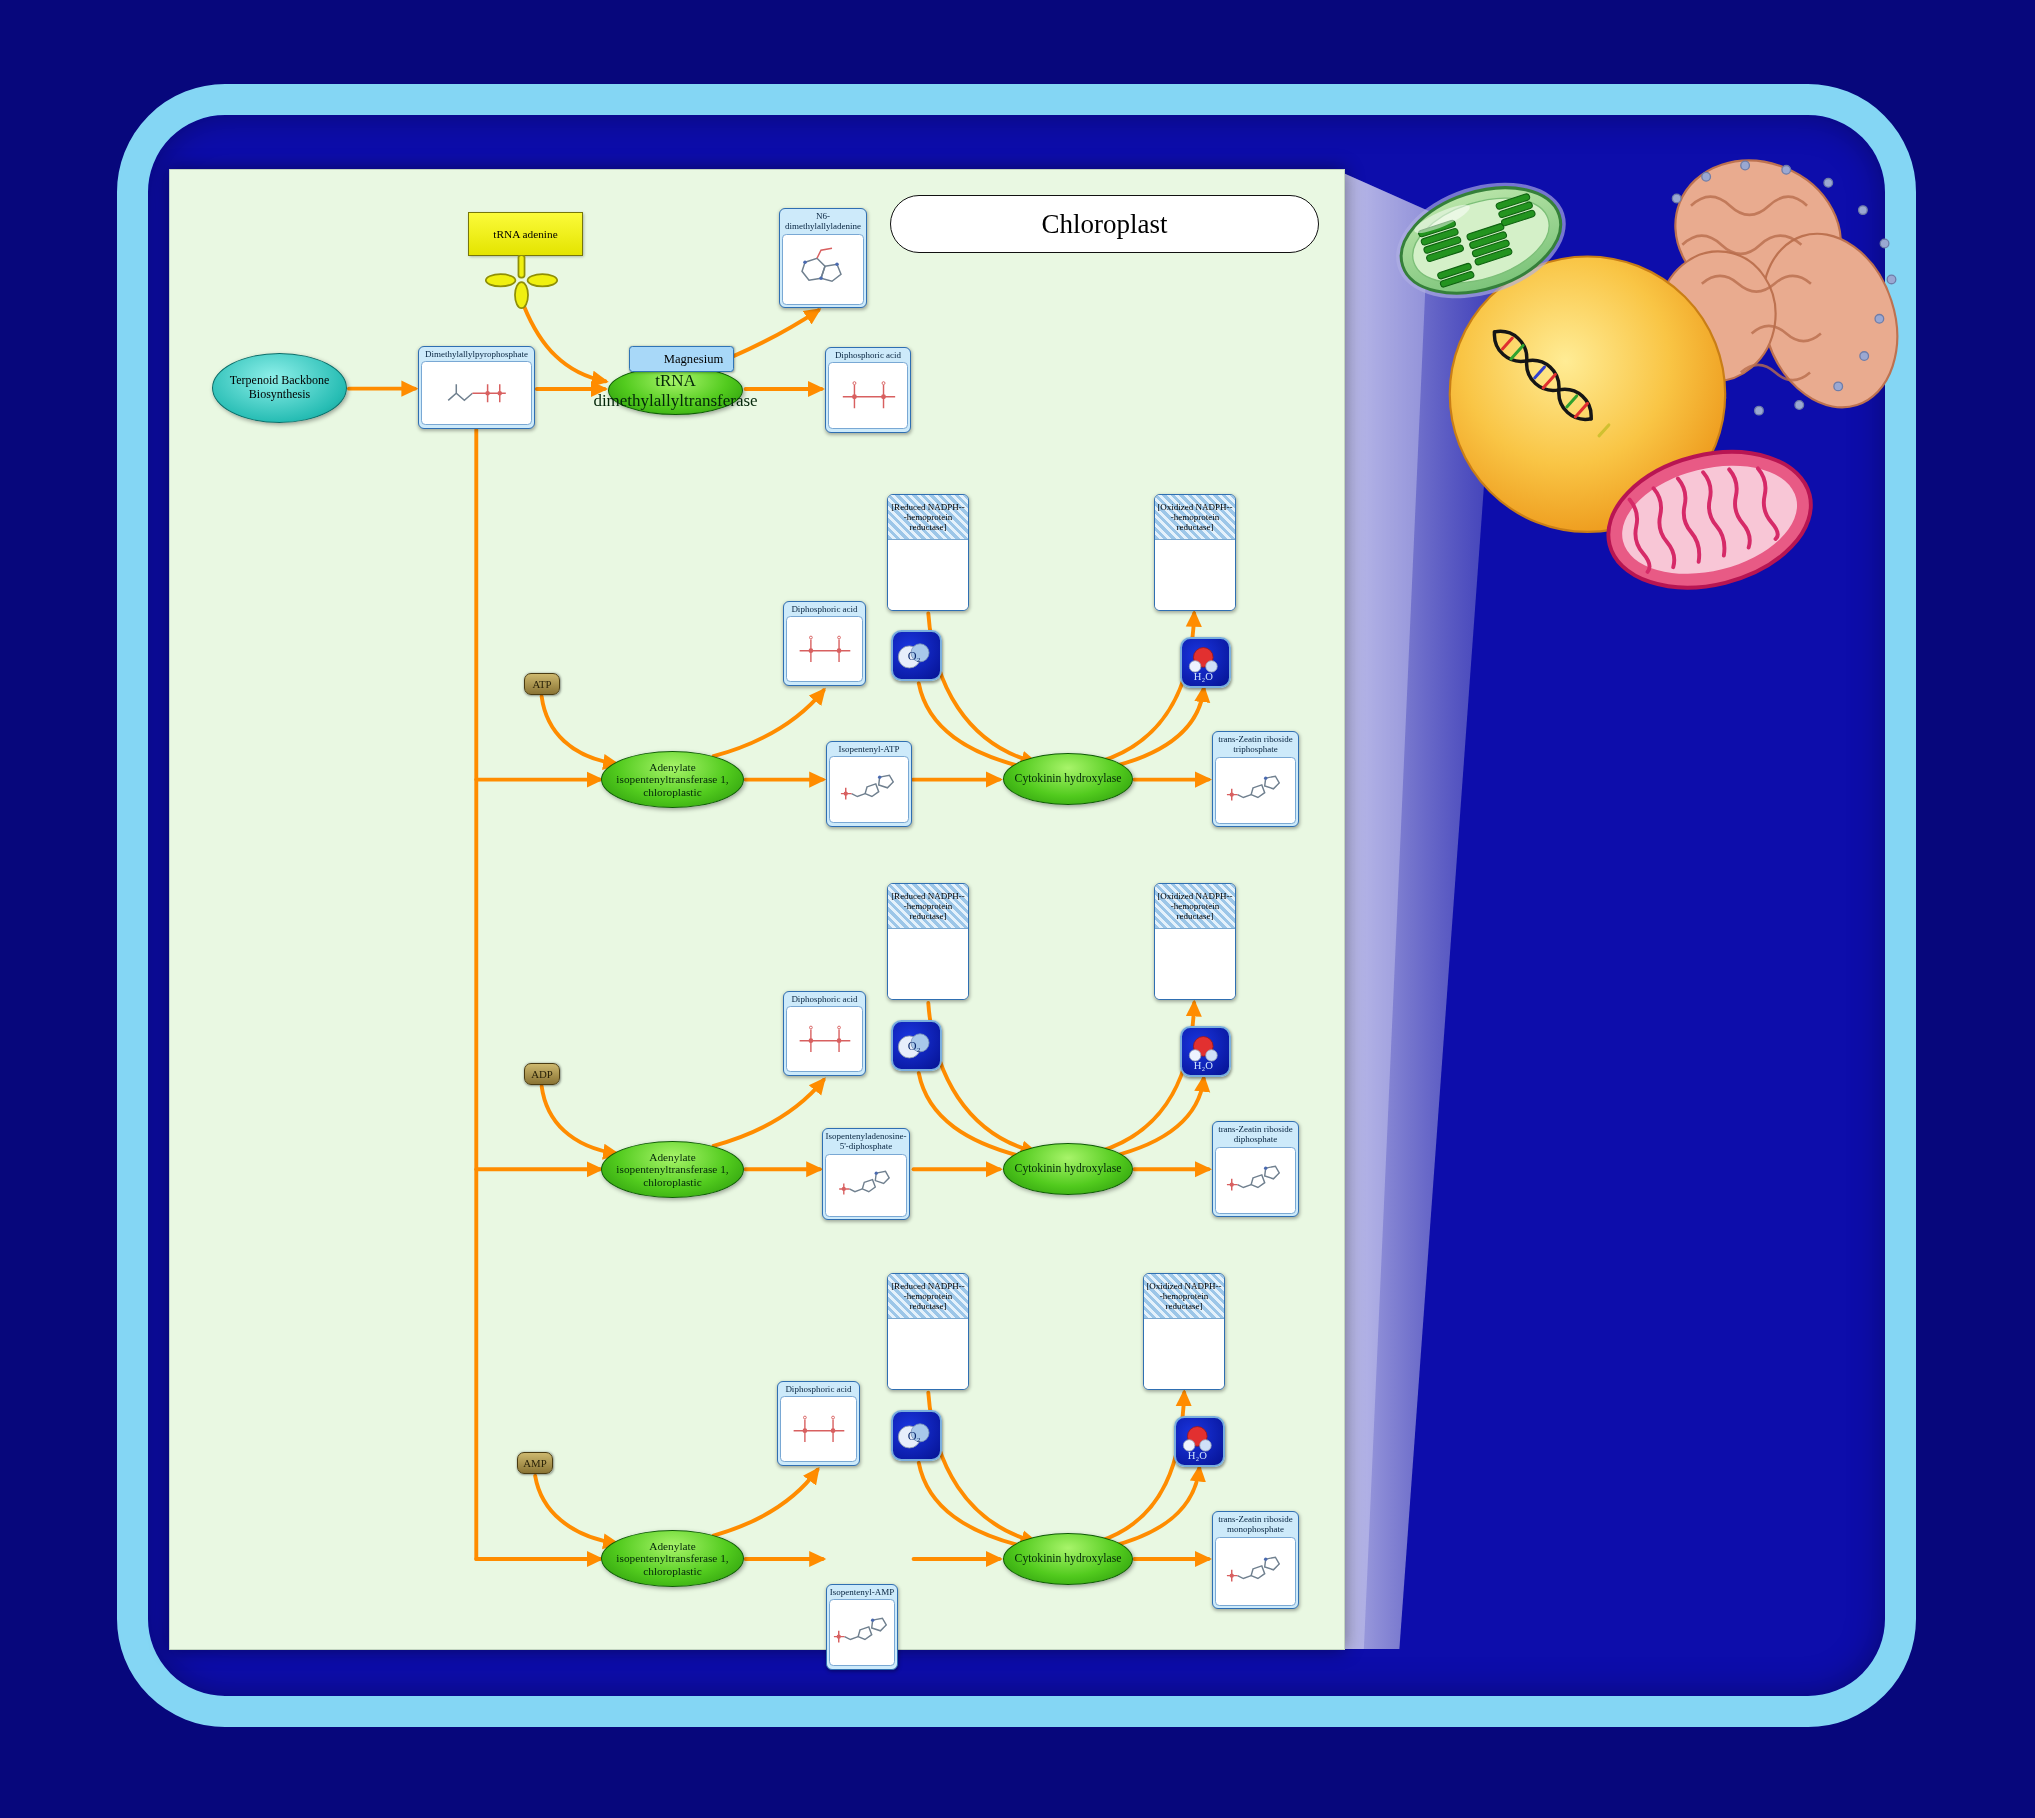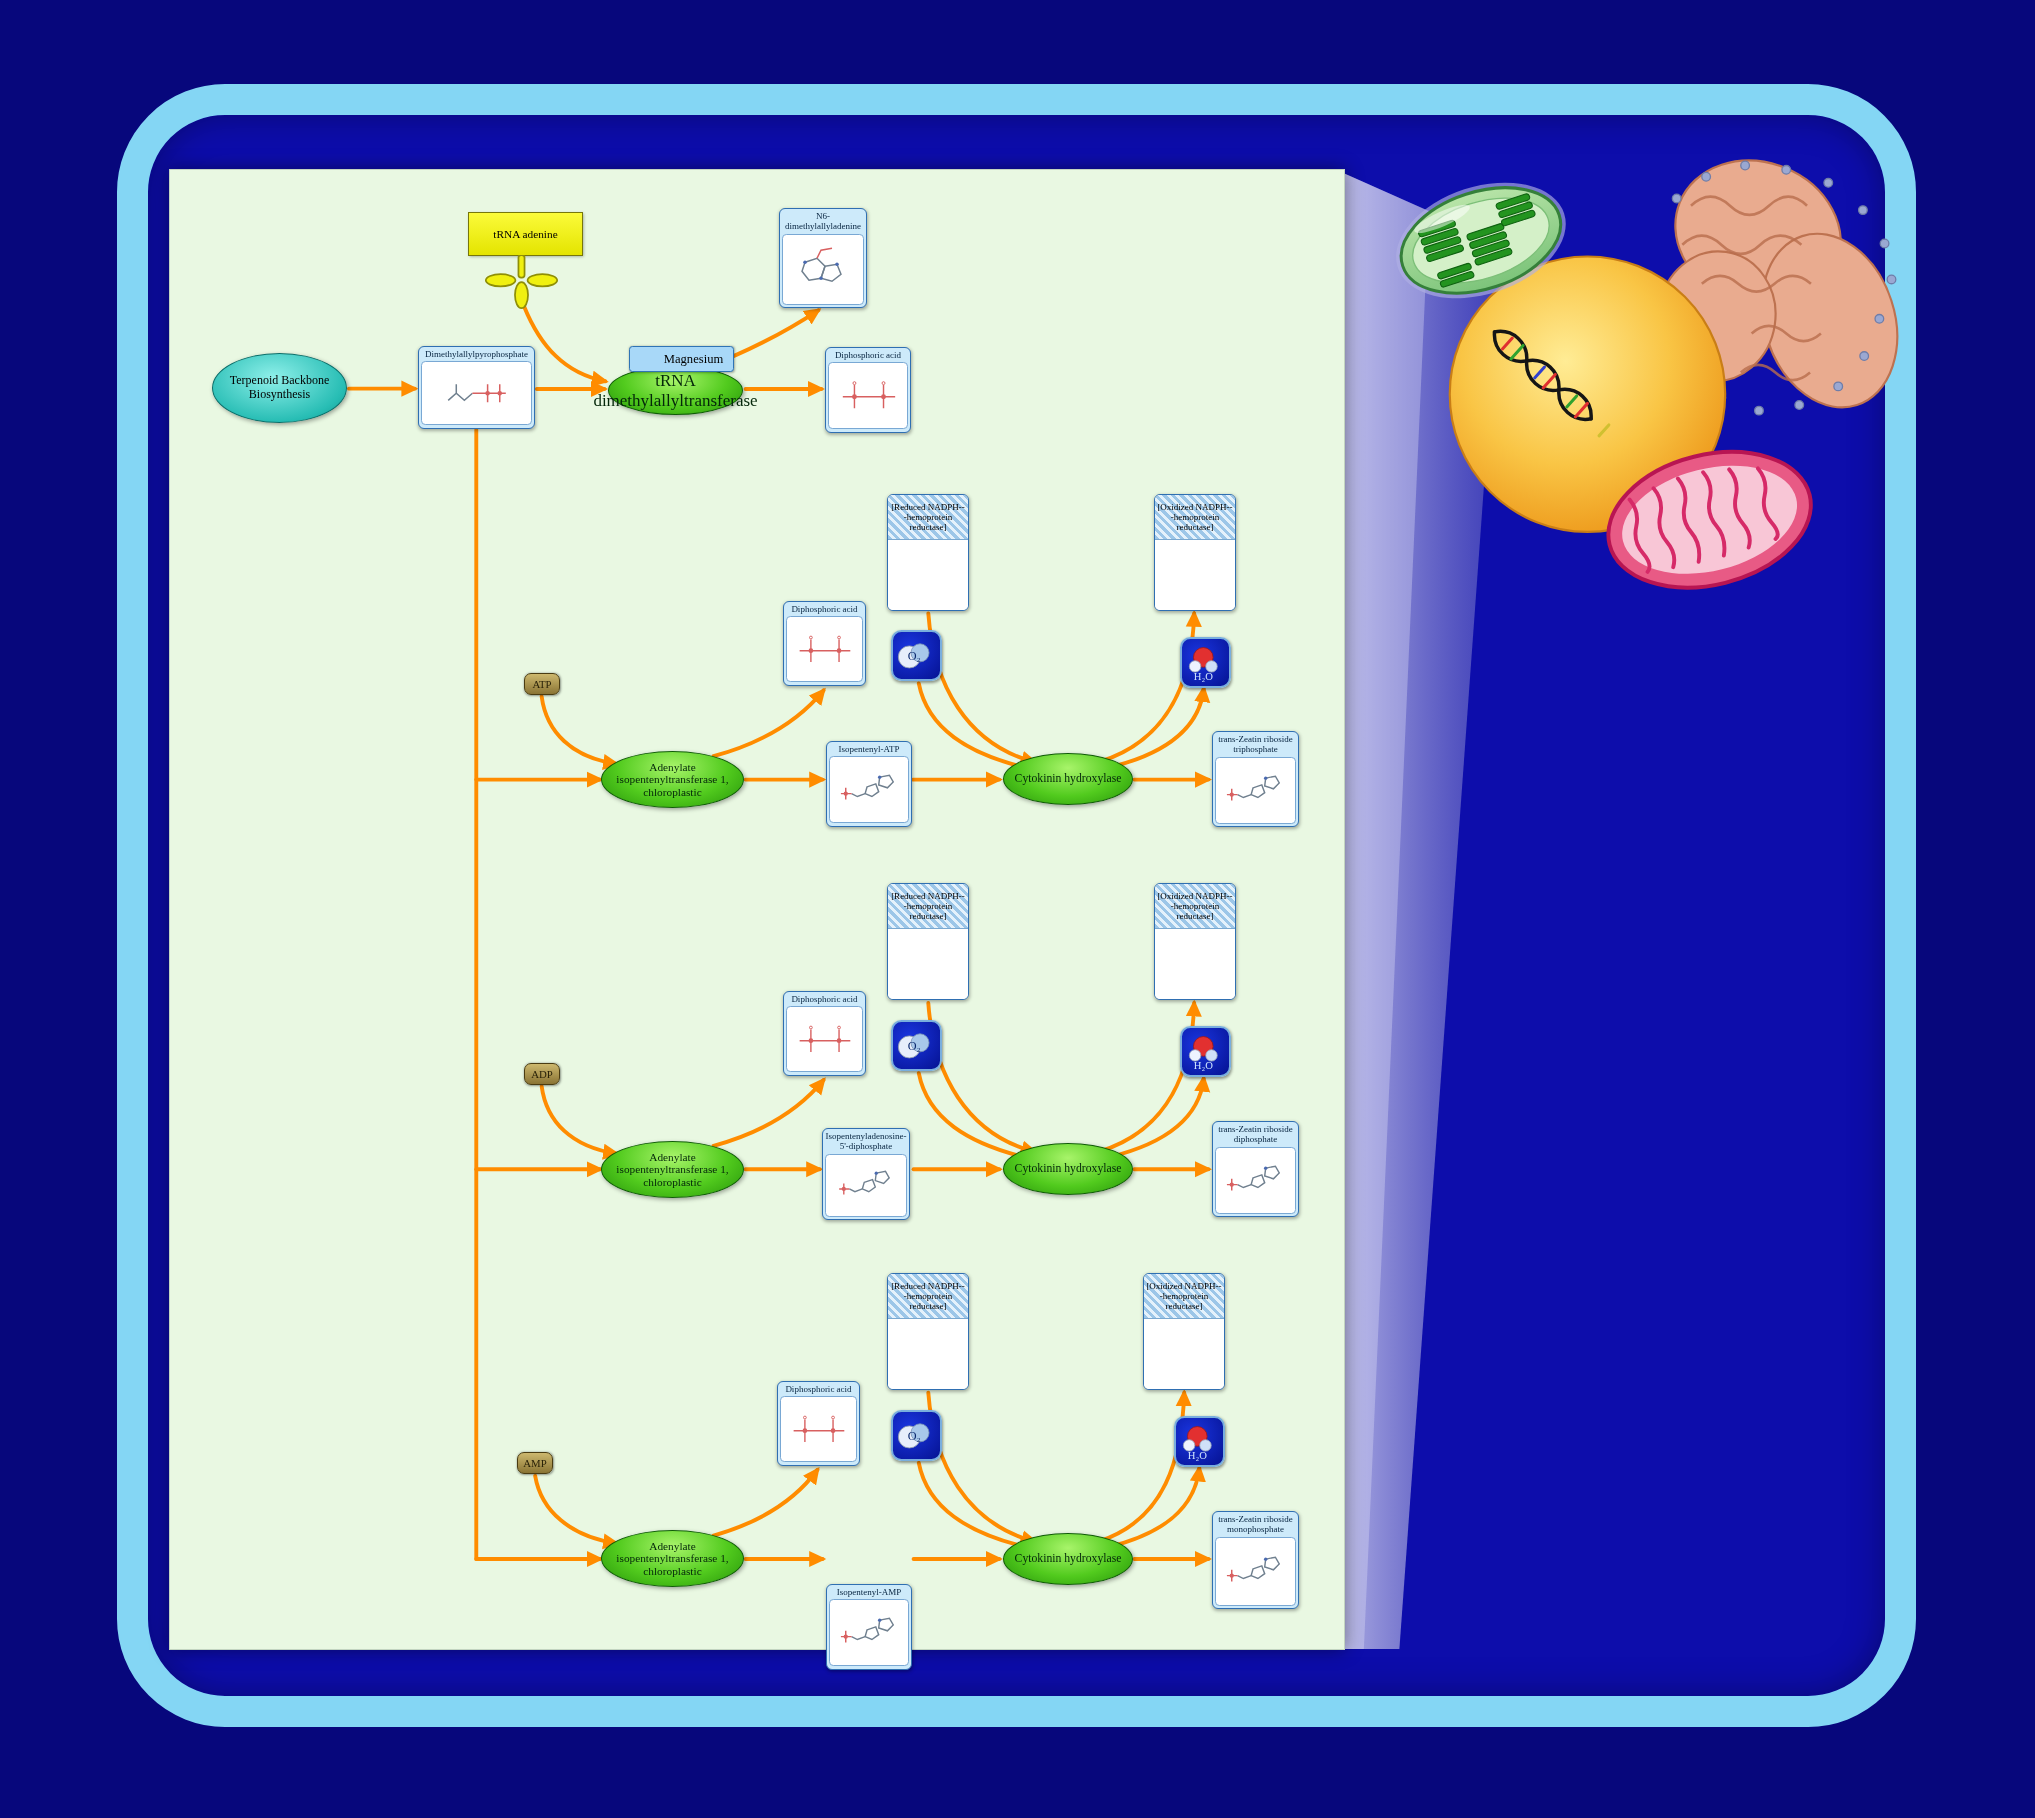--- a/index.html
+++ b/index.html
@@ -279,20 +279,23 @@
       <path d="M1722,3600 H1900" marker-end="url(#ah)"></path>
       <path d="M2110,3600 H2308" marker-end="url(#ah)"></path>
       <path d="M2620,3600 H2791" marker-end="url(#ah)"></path>
       <path d="M2144,3216 C2156,3380 2232,3518 2390,3560" marker-end="url(#ah)"></path>
       <path d="M2122,3378 C2142,3480 2232,3542 2384,3576" marker-end="url(#ah)"></path>
       <path d="M2542,3558 C2690,3508 2730,3370 2735,3216" marker-end="url(#ah)"></path>
       <path d="M2562,3572 C2690,3540 2760,3482 2770,3390" marker-end="url(#ah)"></path>
     </g>
   </svg>
 
+  <div class="bubble" style="left:890px;top:195px;width:429px;height:58px">
+    <span>Chloroplast</span>
+  </div>
 
   <div class="trna-box" style="left:468px;top:212px;width:115px;height:44px">
     <span>tRNA adenine</span>
   </div>
   <svg class="abs" style="left:478px;top:255px;z-index:3" width="87" height="55" viewBox="0 0 200 126">
     <g fill="#f0f010" stroke="#8f8f06" stroke-width="4">
       <rect x="93" y="0" width="14" height="52" rx="6"></rect>
       <ellipse cx="52" cy="58" rx="34" ry="14"></ellipse>
       <ellipse cx="148" cy="58" rx="34" ry="14"></ellipse>
       <ellipse cx="100" cy="92" rx="15" ry="30"></ellipse>
@@ -459,21 +462,21 @@
     <span>Adenylate isopentenyltransferase 1, chloroplastic</span>
   </div>
   <div class="compound" style="left:777px;top:1381px;width:83px">
     <div class="compound-header">Diphosphoric acid</div>
     <div class="compound-body" style="height:64px">
       <svg viewBox="0 0 130 95" width="61" height="45">
           <use href="#struct-pp"></use>
         </svg>
     </div>
   </div>
-  <div class="compound" style="left:826px;top:1584px;width:86px">
+  <div class="compound" style="left:826px;top:1584px;width:72px">
     <div class="compound-header">Isopentenyl-AMP</div>
     <div class="compound-body" style="height:65px">
       <svg viewBox="0 0 130 95" width="63" height="47">
           <use href="#struct-nucleotide"></use>
         </svg>
     </div>
   </div>
   <div class="protein" style="left:887px;top:1273px;width:82px;height:117px">
     <div class="protein-hatch">[Reduced NADPH---hemoprotein reductase]</div>
     <div class="protein-body"></div>

